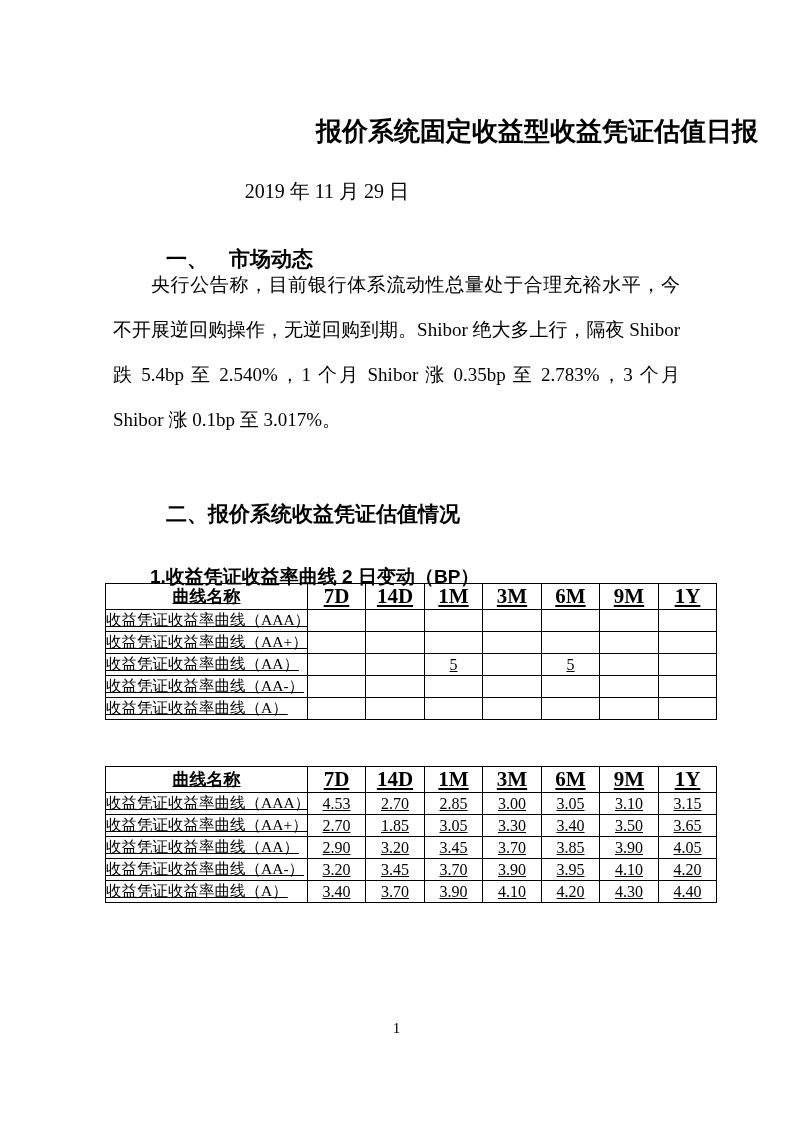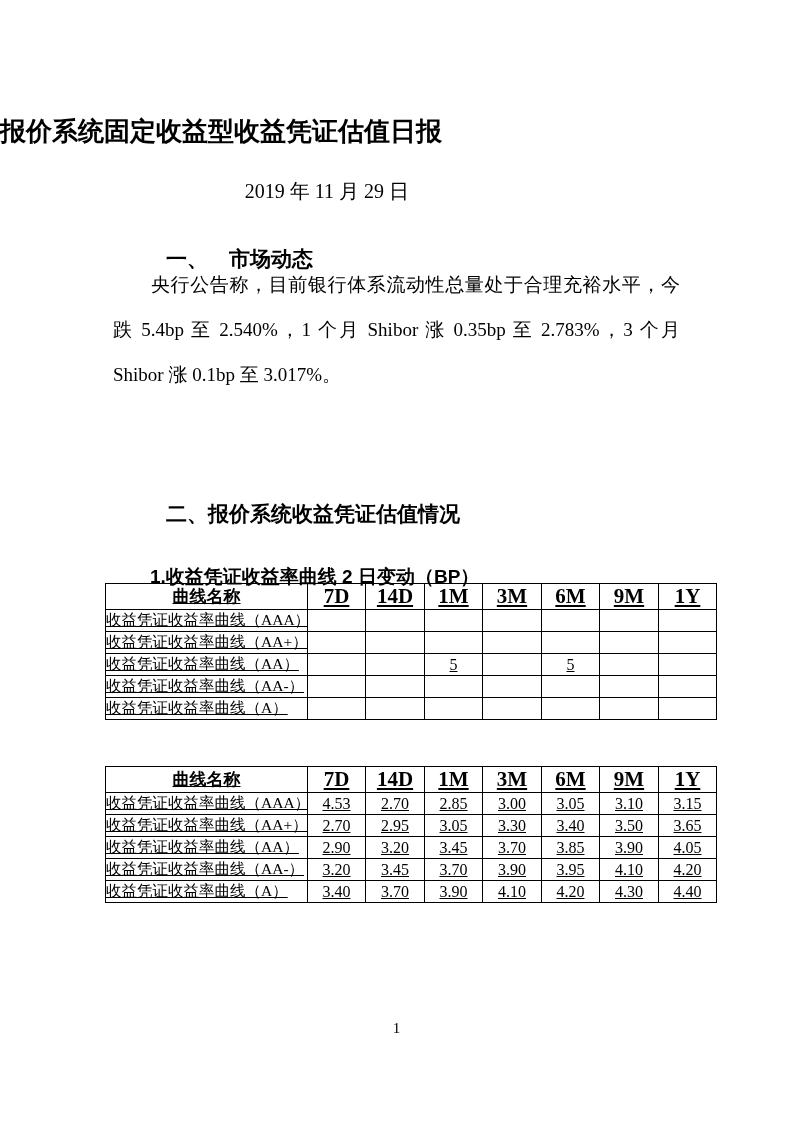--- a/index.html
+++ b/index.html
@@ -8,21 +8,21 @@
     background: #ffffff;
     color: #000000;
     font-family: "Liberation Serif", "DejaVu Serif", serif;
     position: relative;
     overflow: hidden;
   }
   .page { position: absolute; left: 0; top: 0; width: 793px; height: 1122px; }
 
   .doc-title {
     position: absolute; left: 0; top: 114px; width: 758px;
-    text-align: left;
+    text-align: right;
     font-family: "Liberation Sans", "DejaVu Sans", sans-serif;
     font-weight: bold; font-size: 26px; letter-spacing: 0px;
   }
   .doc-date {
     position: absolute; left: 0; top: 178px; width: 654px;
     text-align: center; font-size: 20px;
   }
   .sec-heading {
     position: absolute; left: 166px;
     font-family: "Liberation Sans", "DejaVu Sans", sans-serif;
@@ -85,20 +85,21 @@
 <div class="page">
 
   <div class="doc-title">报价系统固定收益型收益凭证估值日报</div>
 
   <div class="doc-date">2019 年 11 月 29 日</div>
 
   <div class="sec-heading sec-market">一、　市场动态</div>
 
   <div class="market-para">
     <div class="pline first">央行公告称，目前银行体系流动性总量处于合理充裕水平，今日</div>
+    <div class="pline">不开展逆回购操作，无逆回购到期。Shibor 绝大多上行，隔夜 Shibor</div>
     <div class="pline">跌 5.4bp 至 2.540%，1 个月 Shibor 涨 0.35bp 至 2.783%，3 个月</div>
     <div class="pline last">Shibor 涨 0.1bp 至 3.017%。</div>
   </div>
 
   <div class="sec-heading sec-valuation">二、报价系统收益凭证估值情况</div>
 
   <div class="tbl-caption cap-1">1.收益凭证收益率曲线 2 日变动（BP）</div>
 
   <table class="data-table tbl-1">
     <colgroup>
@@ -208,21 +209,21 @@
           <td class="value-cell">2.70</td>
           <td class="value-cell">2.85</td>
           <td class="value-cell">3.00</td>
           <td class="value-cell">3.05</td>
           <td class="value-cell">3.10</td>
           <td class="value-cell">3.15</td>
         </tr>
         <tr>
           <td class="label-cell">收益凭证收益率曲线（AA+）</td>
           <td class="value-cell">2.70</td>
-          <td class="value-cell">2.95</td>
+          <td class="value-cell">1.85</td>
           <td class="value-cell">3.05</td>
           <td class="value-cell">3.30</td>
           <td class="value-cell">3.40</td>
           <td class="value-cell">3.50</td>
           <td class="value-cell">3.65</td>
         </tr>
         <tr>
           <td class="label-cell">收益凭证收益率曲线（AA）</td>
           <td class="value-cell">2.90</td>
           <td class="value-cell">3.20</td>

